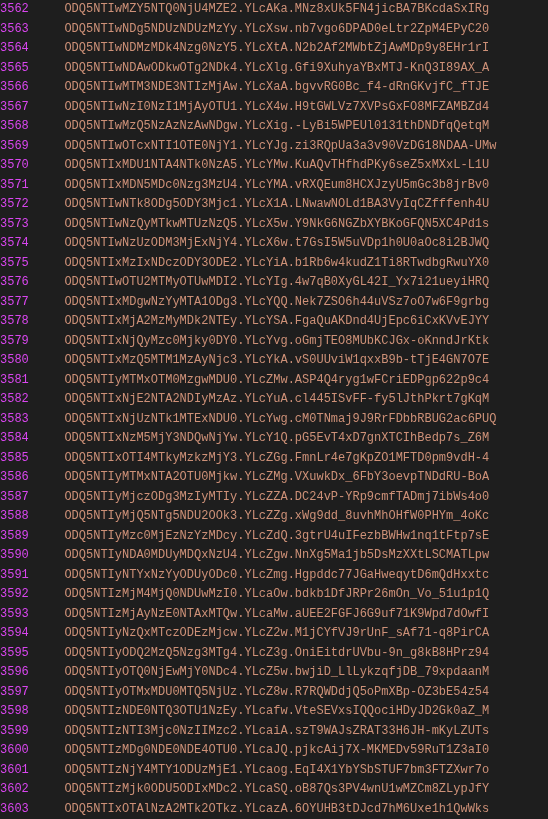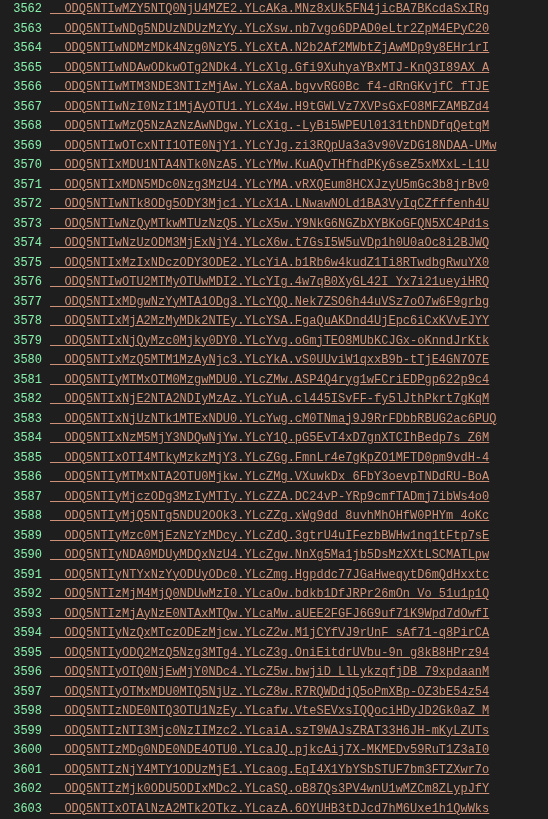--- a/index.html
+++ b/index.html
@@ -21,22 +21,22 @@
     height: 819px;
     background: #1e1e1e;
   }
   .gutter {
     position: absolute;
     top: 0;
     left: 0;
     width: 50px;
     height: 100%;
     background: #1e1e1e;
-    color: #86efac;
-    text-align: right;
+    color: #d946ef;
+    text-align: left;
     padding-right: 8px;
     box-sizing: border-box;
   }
   .gutter-num {
     display: block;
     line-height: 19.5px;
     height: 19.5px;
   }
   .code {
     position: absolute;
@@ -44,21 +44,20 @@
     left: 50px;
     right: 0;
     height: 100%;
     overflow: hidden;
   }
   .line {
     display: block;
     line-height: 19.5px;
     height: 19.5px;
     color: #ce9178; 
-    text-decoration: underline;
   }
 </style>
 </head>
 <body>
 
 <div class="editor">
   <div class="gutter"><span class="gutter-num">3562</span><span class="gutter-num">3563</span><span class="gutter-num">3564</span><span class="gutter-num">3565</span><span class="gutter-num">3566</span><span class="gutter-num">3567</span><span class="gutter-num">3568</span><span class="gutter-num">3569</span><span class="gutter-num">3570</span><span class="gutter-num">3571</span><span class="gutter-num">3572</span><span class="gutter-num">3573</span><span class="gutter-num">3574</span><span class="gutter-num">3575</span><span class="gutter-num">3576</span><span class="gutter-num">3577</span><span class="gutter-num">3578</span><span class="gutter-num">3579</span><span class="gutter-num">3580</span><span class="gutter-num">3581</span><span class="gutter-num">3582</span><span class="gutter-num">3583</span><span class="gutter-num">3584</span><span class="gutter-num">3585</span><span class="gutter-num">3586</span><span class="gutter-num">3587</span><span class="gutter-num">3588</span><span class="gutter-num">3589</span><span class="gutter-num">3590</span><span class="gutter-num">3591</span><span class="gutter-num">3592</span><span class="gutter-num">3593</span><span class="gutter-num">3594</span><span class="gutter-num">3595</span><span class="gutter-num">3596</span><span class="gutter-num">3597</span><span class="gutter-num">3598</span><span class="gutter-num">3599</span><span class="gutter-num">3600</span><span class="gutter-num">3601</span><span class="gutter-num">3602</span><span class="gutter-num">3603</span></div>
   <div class="code"><span class="line">  ODQ5NTIwMZY5NTQ0NjU4MZE2.YLcAKa.MNz8xUk5FN4jicBA7BKcdaSxIRg</span><span class="line">  ODQ5NTIwNDg5NDUzNDUzMzYy.YLcXsw.nb7vgo6DPAD0eLtr2ZpM4EPyC20</span><span class="line">  ODQ5NTIwNDMzMDk4Nzg0NzY5.YLcXtA.N2b2Af2MWbtZjAwMDp9y8EHr1rI</span><span class="line">  ODQ5NTIwNDAwODkwOTg2NDk4.YLcXlg.Gfi9XuhyaYBxMTJ-KnQ3I89AX_A</span><span class="line">  ODQ5NTIwMTM3NDE3NTIzMjAw.YLcXaA.bgvvRG0Bc_f4-dRnGKvjfC_fTJE</span><span class="line">  ODQ5NTIwNzI0NzI1MjAyOTU1.YLcX4w.H9tGWLVz7XVPsGxFO8MFZAMBZd4</span><span class="line">  ODQ5NTIwMzQ5NzAzNzAwNDgw.YLcXig.-LyBi5WPEUl0131thDNDfqQetqM</span><span class="line">  ODQ5NTIwOTcxNTI1OTE0NjY1.YLcYJg.zi3RQpUa3a3v90VzDG18NDAA-UMw</span><span class="line">  ODQ5NTIxMDU1NTA4NTk0NzA5.YLcYMw.KuAQvTHfhdPKy6seZ5xMXxL-L1U</span><span class="line">  ODQ5NTIxMDN5MDc0Nzg3MzU4.YLcYMA.vRXQEum8HCXJzyU5mGc3b8jrBv0</span><span class="line">  ODQ5NTIwNTk8ODg5ODY3Mjc1.YLcX1A.LNwawNOLd1BA3VyIqCZfffenh4U</span><span class="line">  ODQ5NTIwNzQyMTkwMTUzNzQ5.YLcX5w.Y9NkG6NGZbXYBKoGFQN5XC4Pd1s</span><span class="line">  ODQ5NTIwNzUzODM3MjExNjY4.YLcX6w.t7GsI5W5uVDp1h0U0aOc8i2BJWQ</span><span class="line">  ODQ5NTIxMzIxNDczODY3ODE2.YLcYiA.b1Rb6w4kudZ1Ti8RTwdbgRwuYX0</span><span class="line">  ODQ5NTIwOTU2MTMyOTUwMDI2.YLcYIg.4w7qB0XyGL42I_Yx7i21ueyiHRQ</span><span class="line">  ODQ5NTIxMDgwNzYyMTA1ODg3.YLcYQQ.Nek7ZSO6h44uVSz7oO7w6F9grbg</span><span class="line">  ODQ5NTIxMjA2MzMyMDk2NTEy.YLcYSA.FgaQuAKDnd4UjEpc6iCxKVvEJYY</span><span class="line">  ODQ5NTIxNjQyMzc0Mjky0DY0.YLcYvg.oGmjTEO8MUbKCJGx-oKnndJrKtk</span><span class="line">  ODQ5NTIxMzQ5MTM1MzAyNjc3.YLcYkA.vS0UUviW1qxxB9b-tTjE4GN7O7E</span><span class="line">  ODQ5NTIyMTMxOTM0MzgwMDU0.YLcZMw.ASP4Q4ryg1wFCriEDPgp622p9c4</span><span class="line">  ODQ5NTIxNjE2NTA2NDIyMzAz.YLcYuA.cl445ISvFF-fy5lJthPkrt7gKqM</span><span class="line">  ODQ5NTIxNjUzNTk1MTExNDU0.YLcYwg.cM0TNmaj9J9RrFDbbRBUG2ac6PUQ</span><span class="line">  ODQ5NTIxNzM5MjY3NDQwNjYw.YLcY1Q.pG5EvT4xD7gnXTCIhBedp7s_Z6M</span><span class="line">  ODQ5NTIxOTI4MTkyMzkzMjY3.YLcZGg.FmnLr4e7gKpZO1MFTD0pm9vdH-4</span><span class="line">  ODQ5NTIyMTMxNTA2OTU0Mjkw.YLcZMg.VXuwkDx_6FbY3oevpTNDdRU-BoA</span><span class="line">  ODQ5NTIyMjczODg3MzIyMTIy.YLcZZA.DC24vP-YRp9cmfTADmj7ibWs4o0</span><span class="line">  ODQ5NTIyMjQ5NTg5NDU2OOk3.YLcZZg.xWg9dd_8uvhMhOHfW0PHYm_4oKc</span><span class="line">  ODQ5NTIyMzc0MjEzNzYzMDcy.YLcZdQ.3gtrU4uIFezbBWHw1nq1tFtp7sE</span><span class="line">  ODQ5NTIyNDA0MDUyMDQxNzU4.YLcZgw.NnXg5Ma1jb5DsMzXXtLSCMATLpw</span><span class="line">  ODQ5NTIyNTYxNzYyODUyODc0.YLcZmg.Hgpddc77JGaHweqytD6mQdHxxtc</span><span class="line">  ODQ5NTIzMjM4MjQ0NDUwMzI0.YLcaOw.bdkb1DfJRPr26mOn_Vo_51u1p1Q</span><span class="line">  ODQ5NTIzMjAyNzE0NTAxMTQw.YLcaMw.aUEE2FGFJ6G9uf71K9Wpd7dOwfI</span><span class="line">  ODQ5NTIyNzQxMTczODEzMjcw.YLcZ2w.M1jCYfVJ9rUnF_sAf71-q8PirCA</span><span class="line">  ODQ5NTIyODQ2MzQ5Nzg3MTg4.YLcZ3g.OniEitdrUVbu-9n_g8kB8HPrz94</span><span class="line">  ODQ5NTIyOTQ0NjEwMjY0NDc4.YLcZ5w.bwjiD_LlLykzqfjDB_79xpdaanM</span><span class="line">  ODQ5NTIyOTMxMDU0MTQ5NjUz.YLcZ8w.R7RQWDdjQ5oPmXBp-OZ3bE54z54</span><span class="line">  ODQ5NTIzNDE0NTQ3OTU1NzEy.YLcafw.VteSEVxsIQQociHDyJD2Gk0aZ_M</span><span class="line">  ODQ5NTIzNTI3Mjc0NzIIMzc2.YLcaiA.szT9WAJsZRAT33H6JH-mKyLZUTs</span><span class="line">  ODQ5NTIzMDg0NDE0NDE4OTU0.YLcaJQ.pjkcAij7X-MKMEDv59RuT1Z3aI0</span><span class="line">  ODQ5NTIzNjY4MTY1ODUzMjE1.YLcaog.EqI4X1YbYSbSTUF7bm3FTZXwr7o</span><span class="line">  ODQ5NTIzMjk0ODU5ODIxMDc2.YLcaSQ.oB87Qs3PV4wnU1wMZCm8ZLypJfY</span><span class="line">  ODQ5NTIxOTAlNzA2MTk2OTkz.YLcazA.6OYUHB3tDJcd7hM6Uxe1h1QwWks</span></div>
 </div>
 

